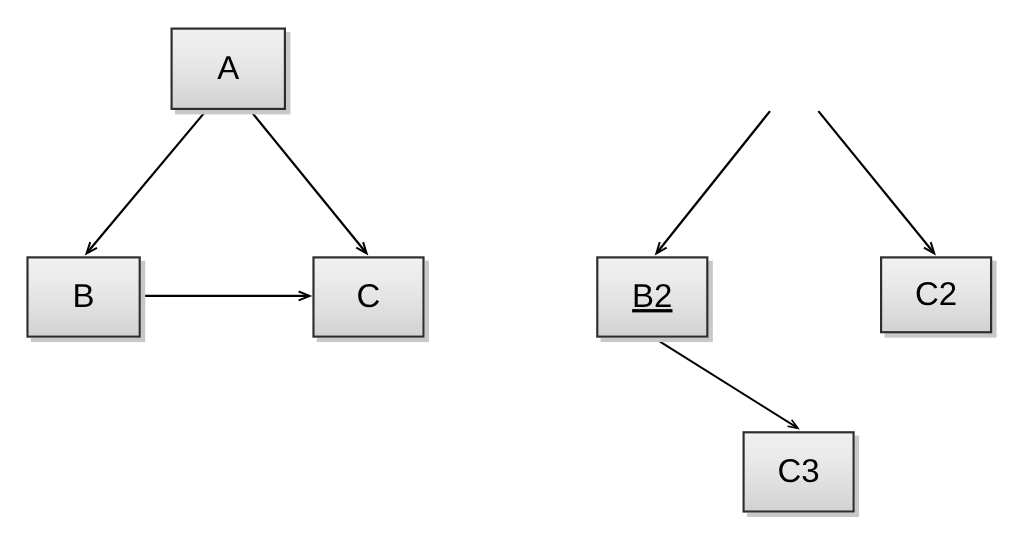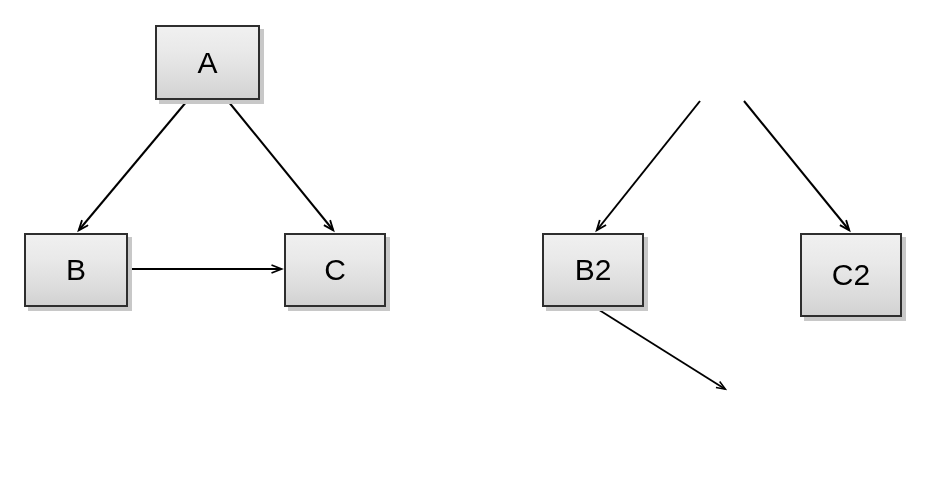--- a/index.html
+++ b/index.html
@@ -76,22 +76,25 @@
 
   <div class="node" style="left:24px; top:233px; width:104px; height:74px;">
     <span class="node-label">B</span>
   </div>
 
   <div class="node" style="left:284px; top:233px; width:102px; height:74px;">
     <span class="node-label">C</span>
   </div>
 
 
-  <div class="node" style="left:542px; top:233px; width:102px; height:74px;">
+  <div class="node" style="left:542px; top:233px; width:102px; height:74px;text-decoration:underline;">
     <span class="node-label">B2</span>
   </div>
 
-  <div class="node" style="left:800px; top:233px; width:102px; height:84px;">
+  <div class="node" style="left:800px; top:233px; width:102px; height:70px;">
     <span class="node-label">C2</span>
   </div>
 
+  <div class="node" style="left:675px; top:392px; width:102px; height:74px;">
+    <span class="node-label">C3</span>
+  </div>
 
 </div>
 
 </body></html>

